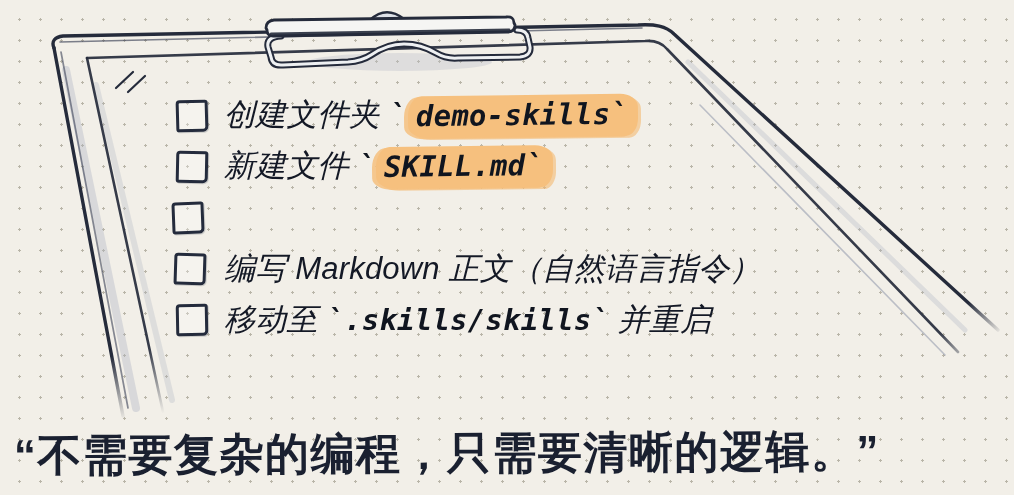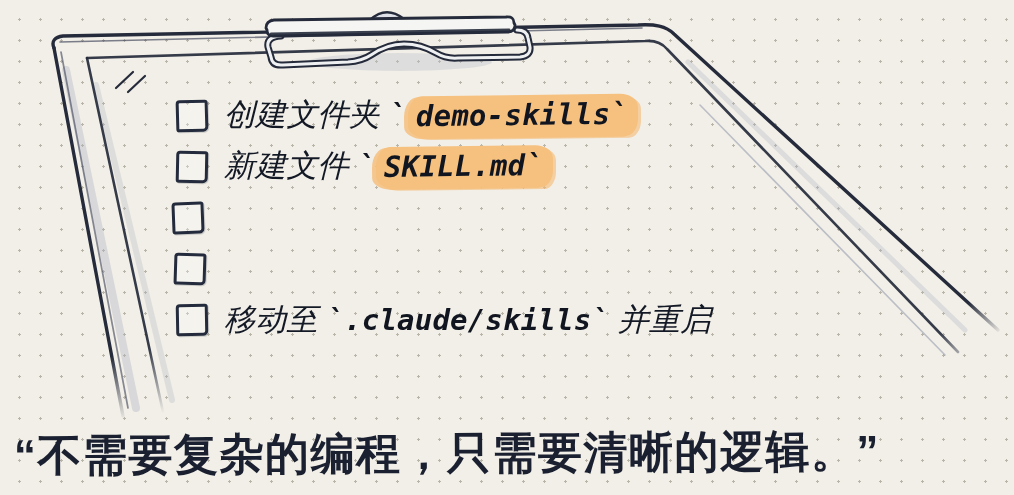--- a/index.html
+++ b/index.html
@@ -131,20 +131,21 @@
   </div>
   <div class="row">
     <span class="cbx"></span>
     <span class="txt"><span>新建文件 </span><span class="tick">`</span><span class="code hl">SKILL.md`</span><span></span></span>
   </div>
   <div class="row">
     <span class="cbx"></span>
   </div>
   <div class="row">
     <span class="cbx"></span>
+    <span class="txt"><span>编写 Markdown 正文（自然语言指令）</span><span></span></span>
   </div>
   <div class="row">
     <span class="cbx"></span>
-    <span class="txt"><span>移动至 </span><span class="code">`.claude/skills`</span><span> 并重启</span></span>
+    <span class="txt"><span>移动至 </span><span class="code">`.skills/skills`</span><span> 并重启</span></span>
   </div>
 </div>
 
 <div class="quote">“不需要复杂的编程，只需要清晰的逻辑。”</div>
 
 </body></html>

